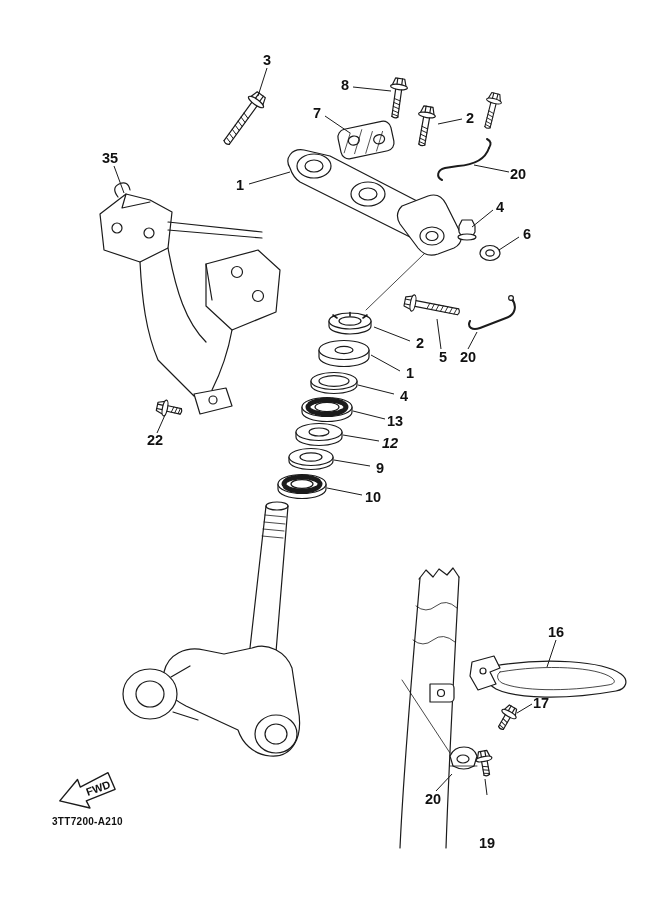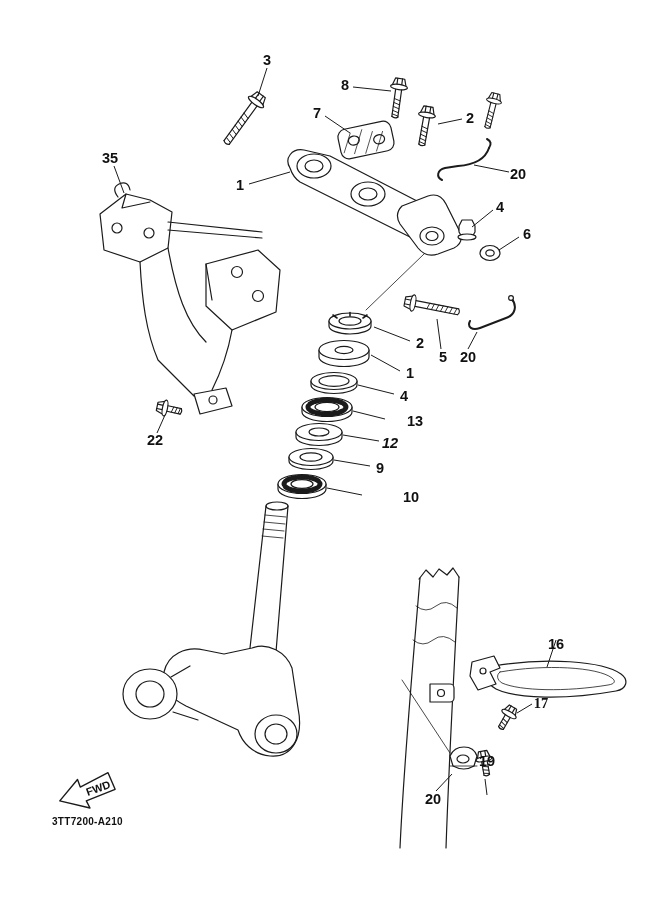--- a/index.html
+++ b/index.html
@@ -243,30 +243,30 @@
   <div class="callouts">
       <span class="callout" style="left: 240px; top: 185px;">1</span>
       <span class="callout" style="left: 470px; top: 118px;">2</span>
       <span class="callout" style="left: 267px; top: 60px;">3</span>
       <span class="callout" style="left: 500px; top: 207px;">4</span>
       <span class="callout" style="left: 443px; top: 357px;">5</span>
       <span class="callout" style="left: 527px; top: 234px;">6</span>
       <span class="callout" style="left: 317px; top: 113px;">7</span>
       <span class="callout" style="left: 345px; top: 85px;">8</span>
       <span class="callout" style="left: 380px; top: 468px;">9</span>
-      <span class="callout" style="left: 373px; top: 497px; margin-left: 38px;">10</span>
+      <span class="callout" style="left: 373px; top: 497px;">10</span>
       <span class="callout" style="left: 404px; top: 396px;">4</span>
       <span class="callout" style="left: 390px; top: 443px; font-style: italic;">12</span>
-      <span class="callout" style="left: 395px; top: 421px; margin-left: 20px;">13</span>
+      <span class="callout" style="left: 395px; top: 421px;">13</span>
       <span class="callout" style="left: 410px; top: 373px;">1</span>
       <span class="callout" style="left: 420px; top: 343px;">2</span>
-      <span class="callout" style="left: 556px; top: 632px; margin-top: 12px;">16</span>
-      <span class="callout" style="left: 541px; top: 703px; font-family: Liberation Serif, serif;">17</span>
+      <span class="callout" style="left: 556px; top: 632px;">16</span>
+      <span class="callout" style="left: 541px; top: 703px;">17</span>
       <span class="callout" style="left: 433px; top: 799px;">20</span>
-      <span class="callout" style="left: 487px; top: 761px;">19</span>
+      <span class="callout" style="left: 487px; top: 843px;">19</span>
       <span class="callout" style="left: 468px; top: 357px;">20</span>
       <span class="callout" style="left: 110px; top: 158px;">35</span>
       <span class="callout" style="left: 155px; top: 440px;">22</span>
       <span class="callout" style="left: 518px; top: 174px;">20</span>
     </div>
 
   <div class="code">3TT7200-A210</div>
 </div>
 
 </body></html>

